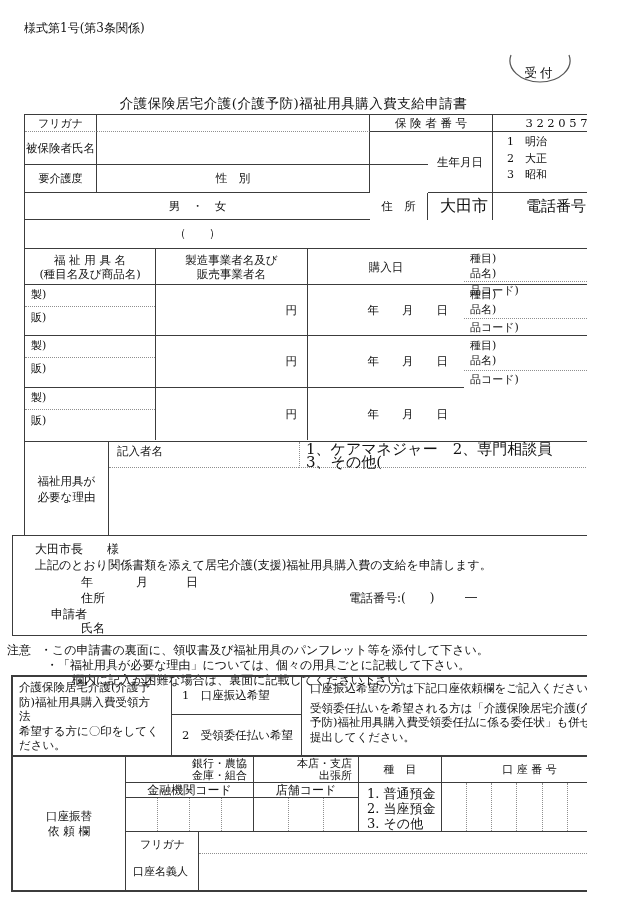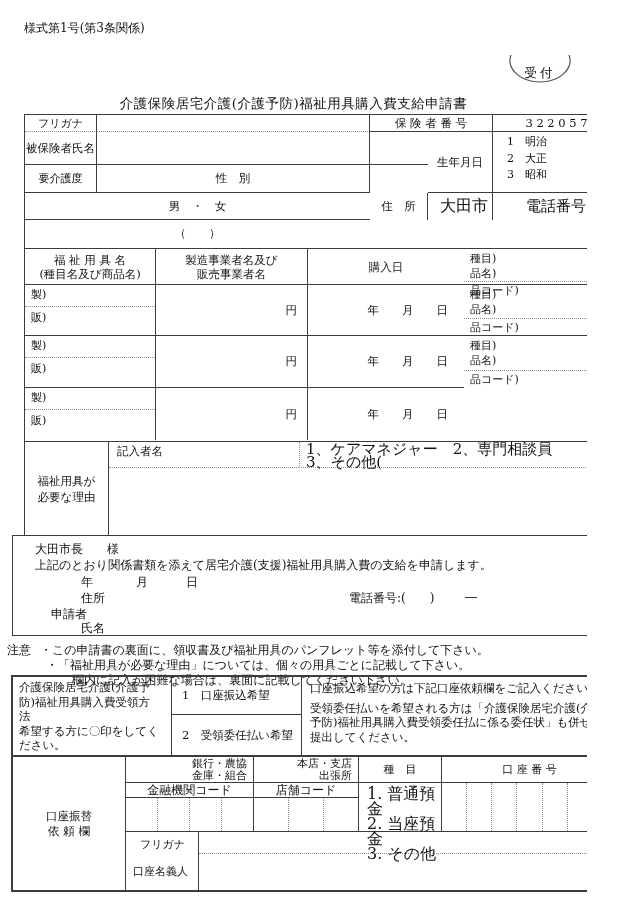--- a/index.html
+++ b/index.html
@@ -99,21 +99,21 @@
     border:2px solid #3c3c3c; font-size:11px;
   }
   .rows4 { grid-row:span 4; }
   .rows23 { grid-row:span 2; }
   .bank-left { display:flex; flex-direction:column; align-items:center; justify-content:center; line-height:15px; font-size:11.5px; }
   .rt-hdr { display:flex; flex-direction:column; align-items:flex-end; justify-content:center; padding-right:6px; line-height:12px; }
   .code-lbl { display:flex; align-items:center; justify-content:center; font-size:12px; }
   .digit-box { display:flex; }
   .digit-box .dcell { flex:1; border-right:1px dotted #8f8f8f; }
   .digit-box .dcell:last-child { border-right:none; }
-  .type-opts { padding:3px 0 0 8px; font-size:16px; line-height:15px; }
+  .type-opts { padding:3px 0 0 8px; font-size:13px; line-height:15px; }
   .holder-wrap { display:grid; grid-template-columns:73px 1fr; grid-template-rows:22px 1fr; grid-column:span 4; }
   .holder-lblcol { grid-row:span 2; border-right:1px solid #3c3c3c; position:relative; }
   .holder-lblcol .fl { position:absolute; left:14px; top:5px; }
   .holder-lblcol .hl { position:absolute; left:7px; top:32px; }
 </style>
 </head>
 <body>
 
 <div class="page">
 

